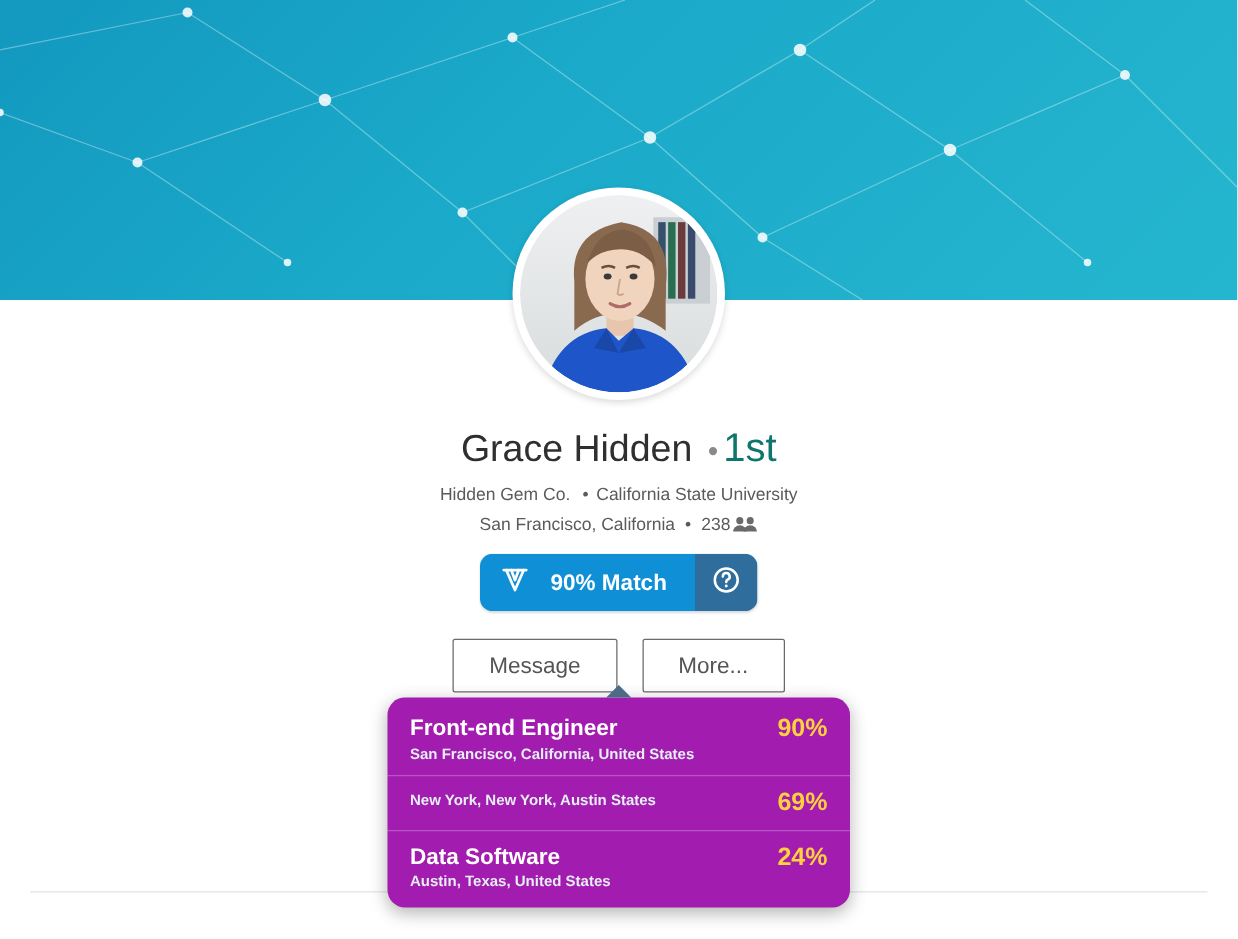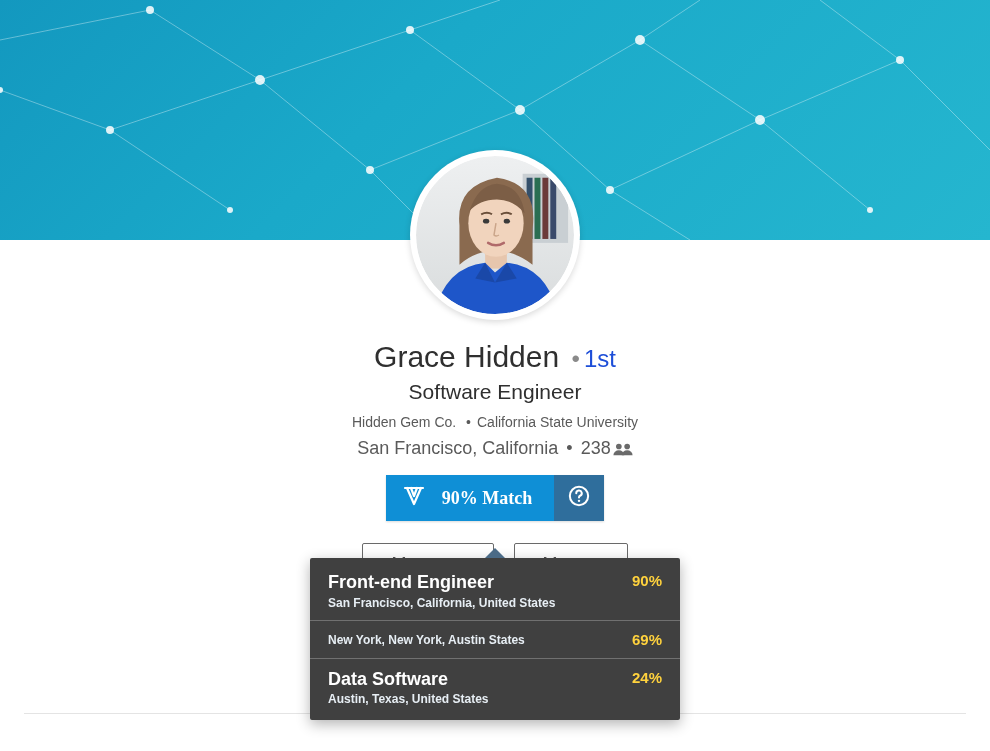--- a/index.html
+++ b/index.html
@@ -50,38 +50,38 @@
   .profile {
     margin-top: 100px;
     text-align: center;
   }
   .name-row {
     font-size: 30px;
     color: #2f2f2f;
     font-weight: 400;
   }
   .degree-dot { color: #8a8a8a; font-size: 24px; padding: 0 4px; }
-  .degree     { color: #1d4ed8; font-size: 24px; }
+  .degree     { color: #0f766e; font-size: 32px; }
 
   .title-row {
     margin-top: 6px;
     font-size: 21px;
     color: #2f2f2f;
   }
   .meta-row {
     margin-top: 10px;
     font-size: 14px;
     color: #5a5a5a;
     text-align: center;
   }
   .meta-dot { padding: 0 6px; }
 
   .loc-row {
     margin-top: 8px;
-    font-size: 18px;
+    font-size: 14px;
     color: #5a5a5a;
     display: flex;
     justify-content: center;
     align-items: center;
     gap: 2px;
   }
   .people-icon {
     display: inline-flex;
     align-items: center;
   }
@@ -90,25 +90,24 @@
   
   .match-row {
     margin-top: 16px;
     display: flex;
     justify-content: center;
   }
   .match-btn {
     display: inline-flex;
     align-items: stretch;
     height: 46px;
-    border-radius: 0;
+    border-radius: 10px;
     overflow: hidden;
     box-shadow: 0 1px 2px rgba(0,0,0,.15);
     cursor: pointer;
-    font-family: Liberation Serif, serif;
   }
   .match-main {
     background: #0f8fd6;
     display: flex;
     align-items: center;
     padding: 0 22px 0 16px;
     gap: 16px;
   }
   .match-main .vf-icon svg { width: 24px; height: 24px; }
   .match-label {
@@ -160,22 +159,22 @@
     border-top: 1px solid #e4e4e4;
   }
 
   
   .tooltip {
     position: absolute;
     width: 370px;
     left: 50%;
     transform: translateX(-50%);
     top: 558px;
-    background: #404040;
-    border-radius: 2px;
+    background: #a21caf;
+    border-radius: 14px;
     box-shadow: 0 4px 14px rgba(0,0,0,.3);
     color: #fff;
     padding: 4px 0;
   }
   .tooltip::before {
     content: "";
     position: absolute;
     top: -10px;
     left: 50%;
     transform: translateX(-50%);
@@ -187,21 +186,21 @@
     display: flex;
     justify-content: space-between;
     align-items: flex-start;
     padding: 10px 18px 10px 18px;
     cursor: pointer;
   }
   .tt-row + .tt-row { border-top: 1px solid rgba(255,255,255,.25); }
   .tt-left {}
   .tt-title { font-size: 18px; font-weight: 700; line-height: 1.2; }
   .tt-loc   { font-size: 12px; font-weight: 600; margin-top: 2px; color: #e7eef4; }
-  .tt-pct   { font-size: 15px; font-weight: 700; color: #ffd23d; }
+  .tt-pct   { font-size: 20px; font-weight: 700; color: #ffd23d; }
 
 </style>
 </head>
 <body>
 
 <div class="banner">
   <svg viewBox="0 0 990 240" preserveAspectRatio="none">
     <g stroke="rgba(255,255,255,.35)" stroke-width="1">
       <line x1="0" y1="40" x2="150" y2="10"></line>
       <line x1="150" y1="10" x2="260" y2="80"></line>
@@ -289,21 +288,20 @@
       </g>
     </svg>
   </div>
 </div>
 
 <div class="profile">
   <div class="name-row">
     <span>Grace Hidden</span>
     <span class="degree-dot">•</span><span class="degree">1st</span>
   </div>
-  <div class="title-row">Software Engineer</div>
   <div class="meta-row">
     <span>Hidden Gem Co.</span>
     <span class="meta-dot">•</span><span>California State University</span>
   </div>
   <div class="loc-row">
     <span>San Francisco, California</span>
     <span class="meta-dot">•</span>
       <span>238</span>
     <span class="people-icon">
       <svg viewBox="0 0 24 16">

